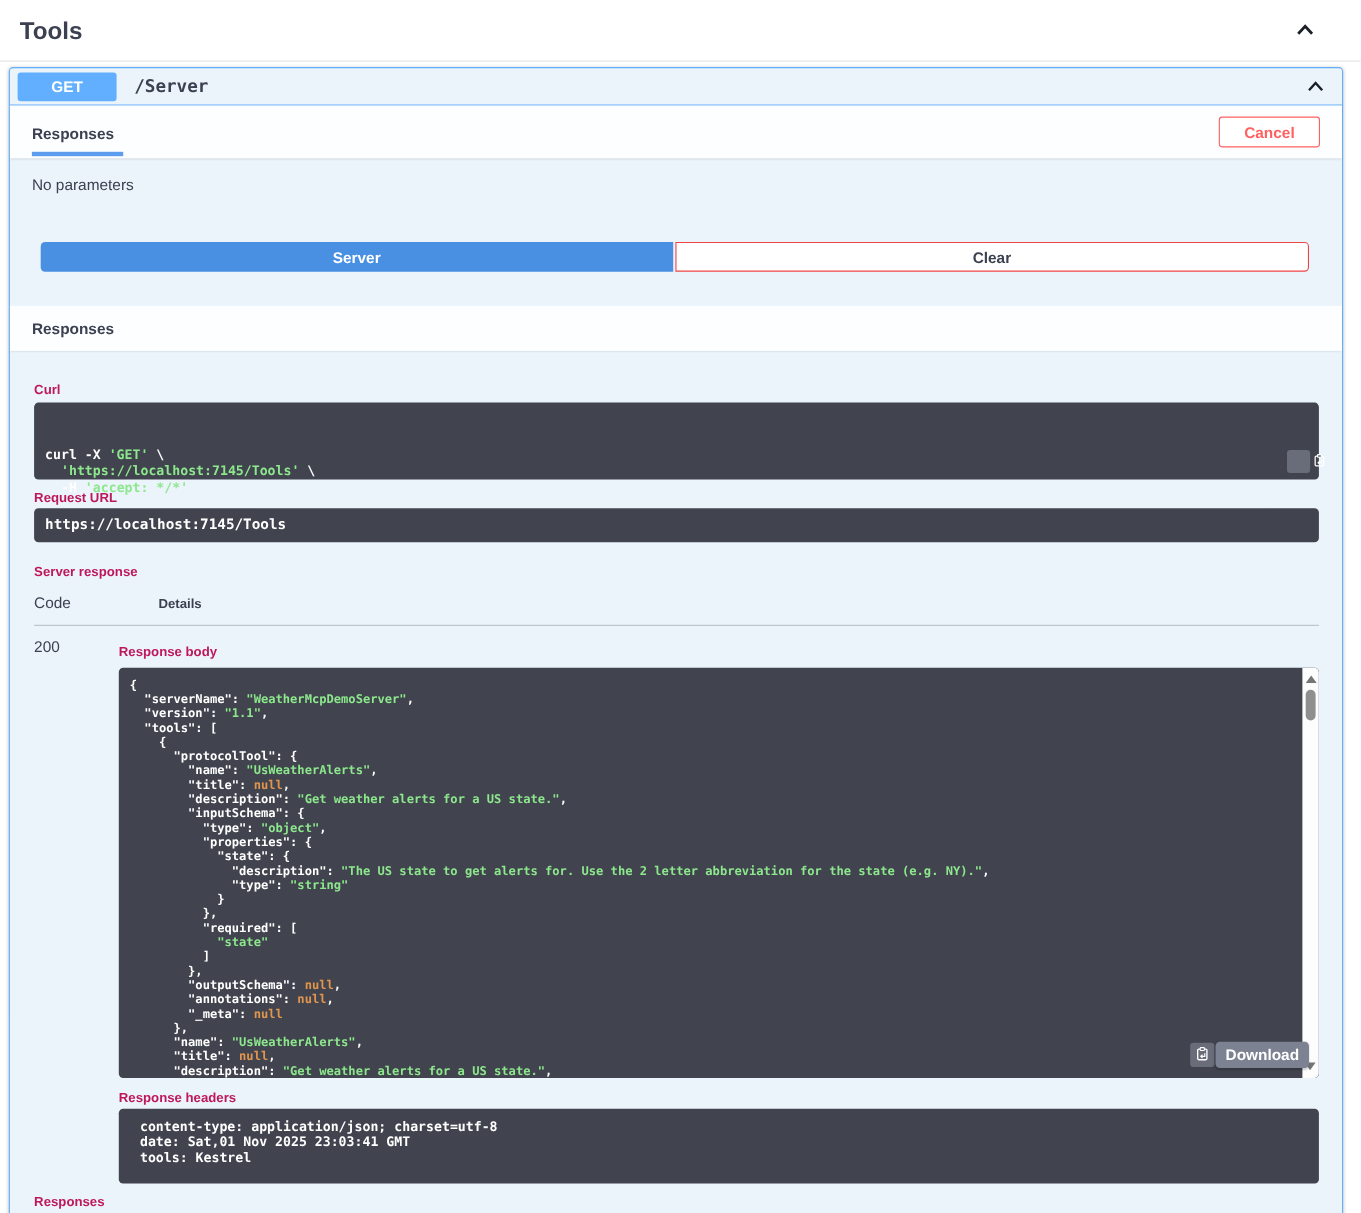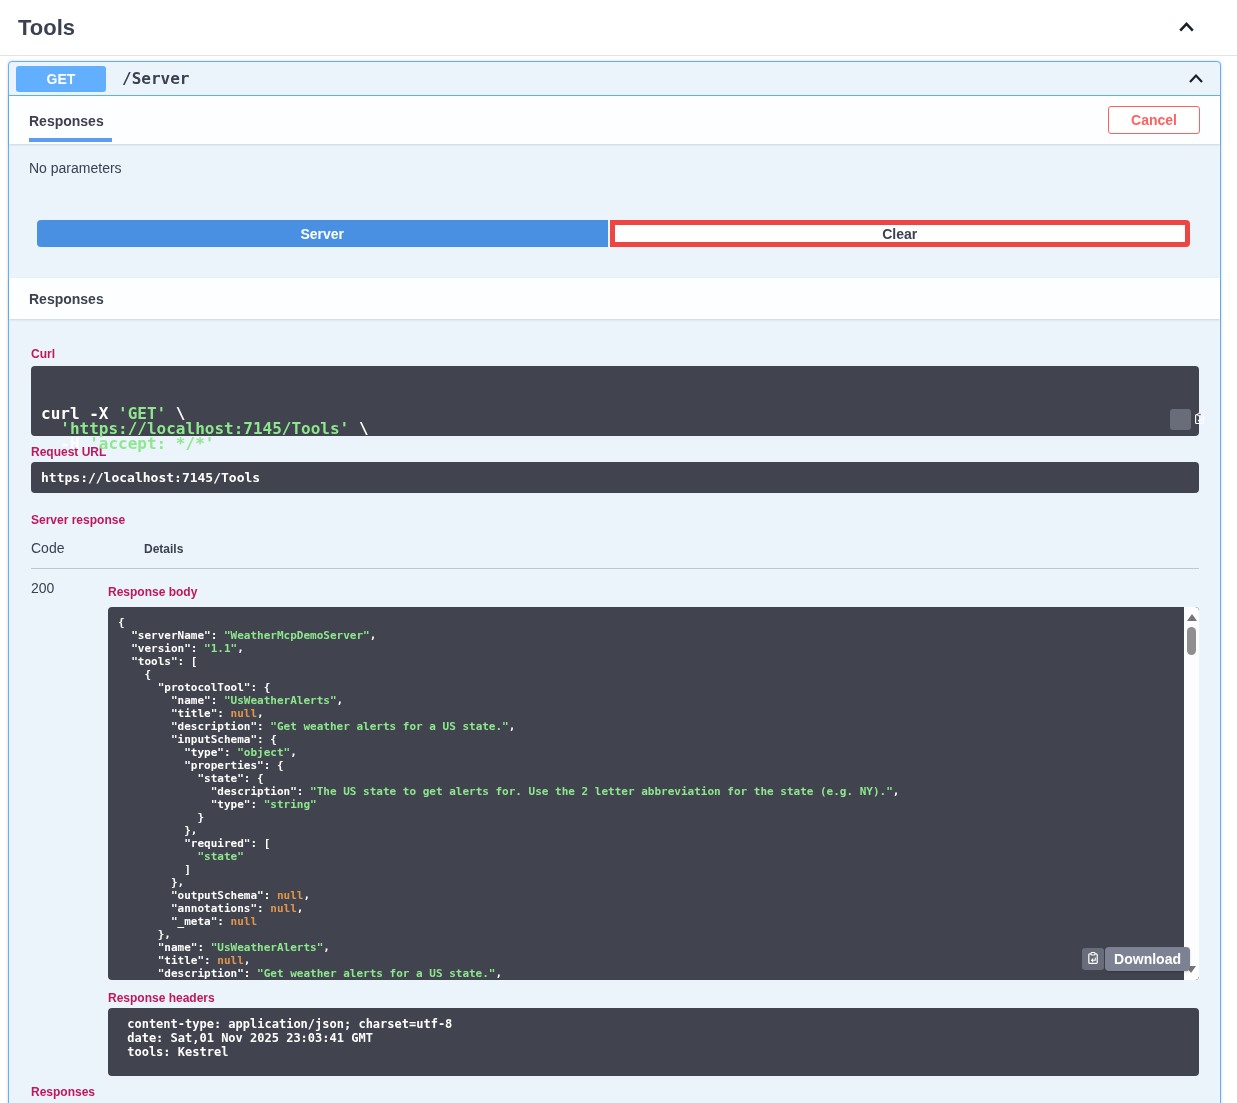--- a/index.html
+++ b/index.html
@@ -33,32 +33,32 @@
   .cancel-btn { margin-left: auto; background: #fff; border: 1px solid #ff6060; color: #ff6060;
     font-weight: 700; font-size: 14px; padding: 5px 22px; border-radius: 3px; cursor: pointer; }
   .sec-title { font-size: 14px; font-weight: 700; color: #3b4151; }
 
   .params-body { padding: 16px 20px 42px; font-size: 14px; color: #3b4151; }
 
   .execute-row { display: flex; gap: 2px; padding: 2px 30px 31px 28px; }
   .btn-execute { flex: 1; height: 27px; background: #4990e2; color: #fff; border: none;
     font-weight: 700; font-size: 14px; border-radius: 4px 0 0 4px; cursor: pointer;
     font-family: "Liberation Sans", sans-serif; }
-  .btn-clear { flex: 1; height: 27px; background: #fff; color: #3b4151; border: 5px solid #ef4444;
+  .btn-clear { flex: 1; height: 27px; background: #fff; color: #3b4151; border: 1px solid #ef4444;
     font-weight: 700; font-size: 14px; border-radius: 0 4px 4px 0; cursor: pointer;
     font-family: "Liberation Sans", sans-serif; }
 
   
   .responses-inner { padding: 28px 21px 0 22px; }
   .block-label { font-size: 12px; font-weight: 700; color: #be185d; }
   .lbl-curl { margin-bottom: 5px; }
   .dark { background: #41444e; border-radius: 4px; color: #fff;
     font-family: "DejaVu Sans Mono", monospace; }
   .curl-block { position: relative; height: 70px; padding: 10px;
-    font-size: 16px; line-height: 15px; font-weight: 600; white-space: pre; }
+    font-size: 12px; line-height: 15px; font-weight: 600; white-space: pre; }
   .lbl-requrl { margin: 9px 0 3px; }
   .url-block { height: 31px; padding: 8px 10px; font-size: 13px; font-weight: 700; white-space: pre; }
   .lbl-serverresp { margin: 20px 0 0; }
 
   .resp-thead { display: flex; align-items: baseline; padding: 13px 0 12px;
     border-bottom: 1px solid rgba(59,65,81,.25); }
   .col-code { width: 77px; font-size: 14px; color: #3b4151; }
   .col-details { font-size: 12px; font-weight: 700; color: #3b4151; padding-left: 36px; }
   .resp-row { display: flex; padding-top: 11px; }
   .code-cell { width: 77px; font-size: 14px; color: #3b4151; }

